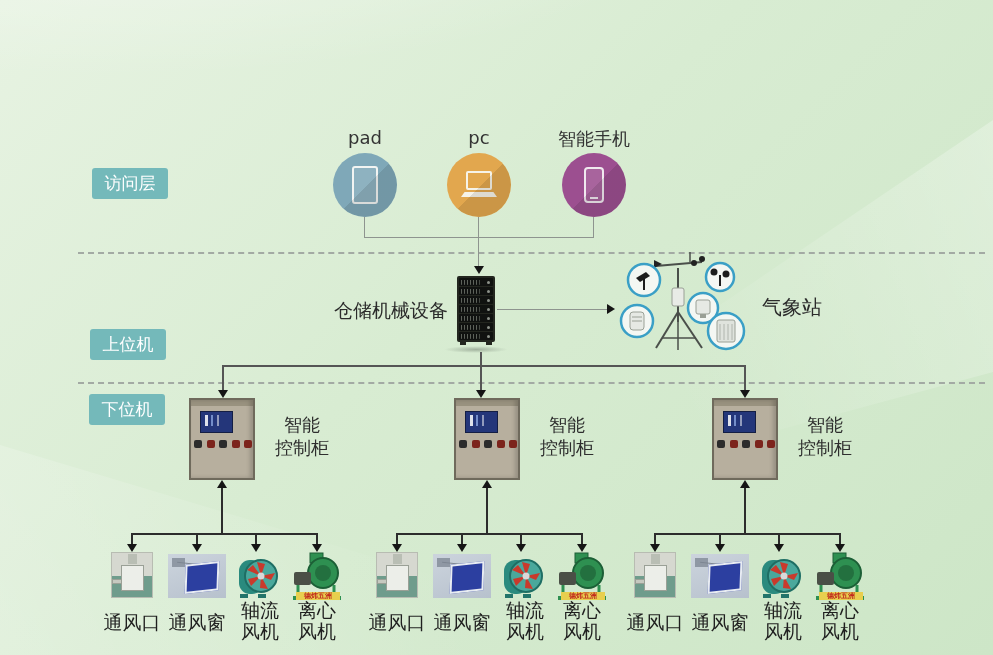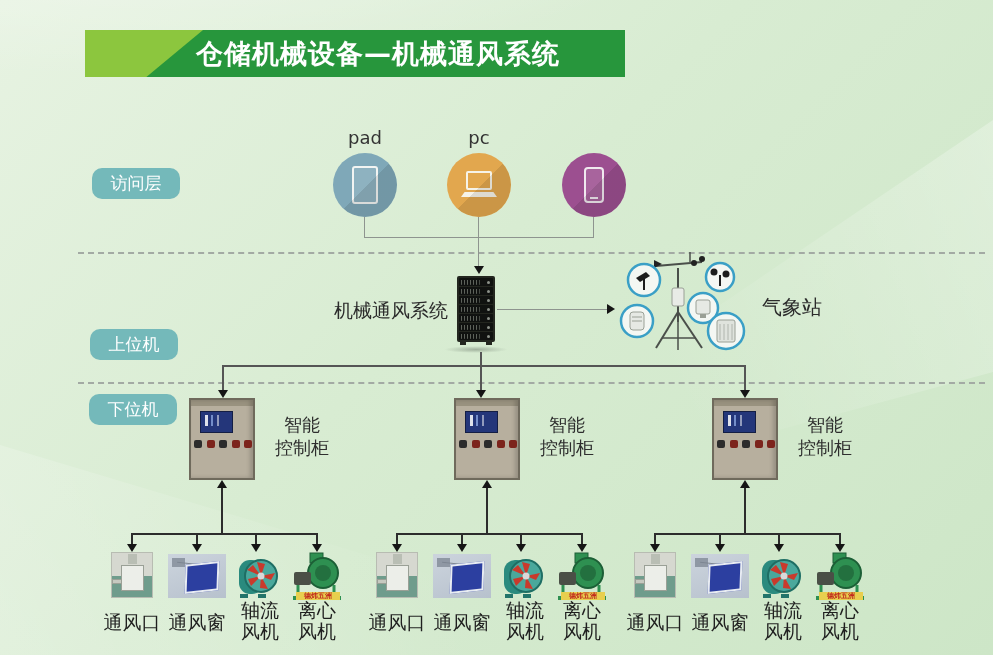--- a/index.html
+++ b/index.html
@@ -20,21 +20,21 @@
   
   .banner { position:absolute; left:85px; top:30px; width:540px; height:47px;
             background:#27963c; }
   .banner-accent { position:absolute; left:0; top:0; width:118px; height:100%;
             background:#8cc63e; clip-path:polygon(0 0,100% 0,52% 100%,0 100%); }
   .banner-text { position:absolute; left:0; top:0; width:100%; height:100%;
             display:flex; align-items:center; justify-content:center; padding-left:46px;
             color:#fff; font-size:27px; font-weight:bold; letter-spacing:1px; }
 
   
-  .chip { position:absolute; width:88px; height:31px; background:#74b9ba; border-radius:10px;
+  .chip { position:absolute; width:76px; height:31px; background:#74b9ba; border-radius:3px;
           color:#fff; font-size:17px; display:flex; align-items:center; justify-content:center; }
   .chip-access { left:92px; top:168px; }
   .chip-upper  { left:90px; top:284px;margin-top:45px; }
   .chip-lower  { left:89px; top:394px; }
 
   
   .dash { position:absolute; left:78px; width:907px; height:0; border-top:2px dashed #a3aaa4; }
   .dash1 { top:252px; } .dash2 { top:382px; }
 
   
@@ -137,55 +137,52 @@
          color:#c0271d; font-size:7px; line-height:8px; text-align:center; overflow:hidden; font-weight:bold; }
 </style>
 </head>
 <body>
 
 <div class="canvas">
   <div class="sw1"></div>
   <div class="sw2"></div>
   <div class="sw3"></div>
 
-  <div class="banner">
-    <div class="banner-accent"></div>
-    <div class="banner-text">仓储机械设备—机械通风系统</div>
-  </div>
 
   <div class="chip chip-access">访问层</div>
   <div class="chip chip-upper">上位机</div>
   <div class="chip chip-lower">下位机</div>
 
   <div class="dash dash1"></div>
   <div class="dash dash2"></div>
 
   <div class="acc-label" style="left:305px;">pad</div>
   <div class="acc-label" style="left:419px;">pc</div>
+  <div class="acc-label" style="left:534px;">智能手机</div>
 
   <div class="circle c-pad">
     <div class="tablet-ic"></div>
   </div>
   <div class="circle c-pc">
     <div class="laptop-ic">
       <div class="scr"></div>
         <div class="base"></div>
     </div>
   </div>
   <div class="circle c-ph">
     <div class="phone-ic"></div>
   </div>
 
   <div class="ln ln-g" style="left:364px;top:217px;width:1px;height:20px;"></div>
   <div class="ln ln-g" style="left:593px;top:217px;width:1px;height:20px;"></div>
   <div class="ln ln-g" style="left:364px;top:237px;width:230px;height:1px;"></div>
   <div class="ln ln-g" style="left:478px;top:217px;width:1px;height:49px;"></div>
   <div class="arr-down" style="left:474px;top:266px;"></div>
 
-  <div class="platform-label">机械通风系统</div>
+  <div class="platform-label">仓储机械设备</div>
   <div class="server">
     <div class="slot"></div>
     <div class="slot"></div>
     <div class="slot"></div>
     <div class="slot"></div>
     <div class="slot"></div>
     <div class="slot"></div>
     <div class="slot"></div>
   </div>
   <div class="server-feet"></div>

